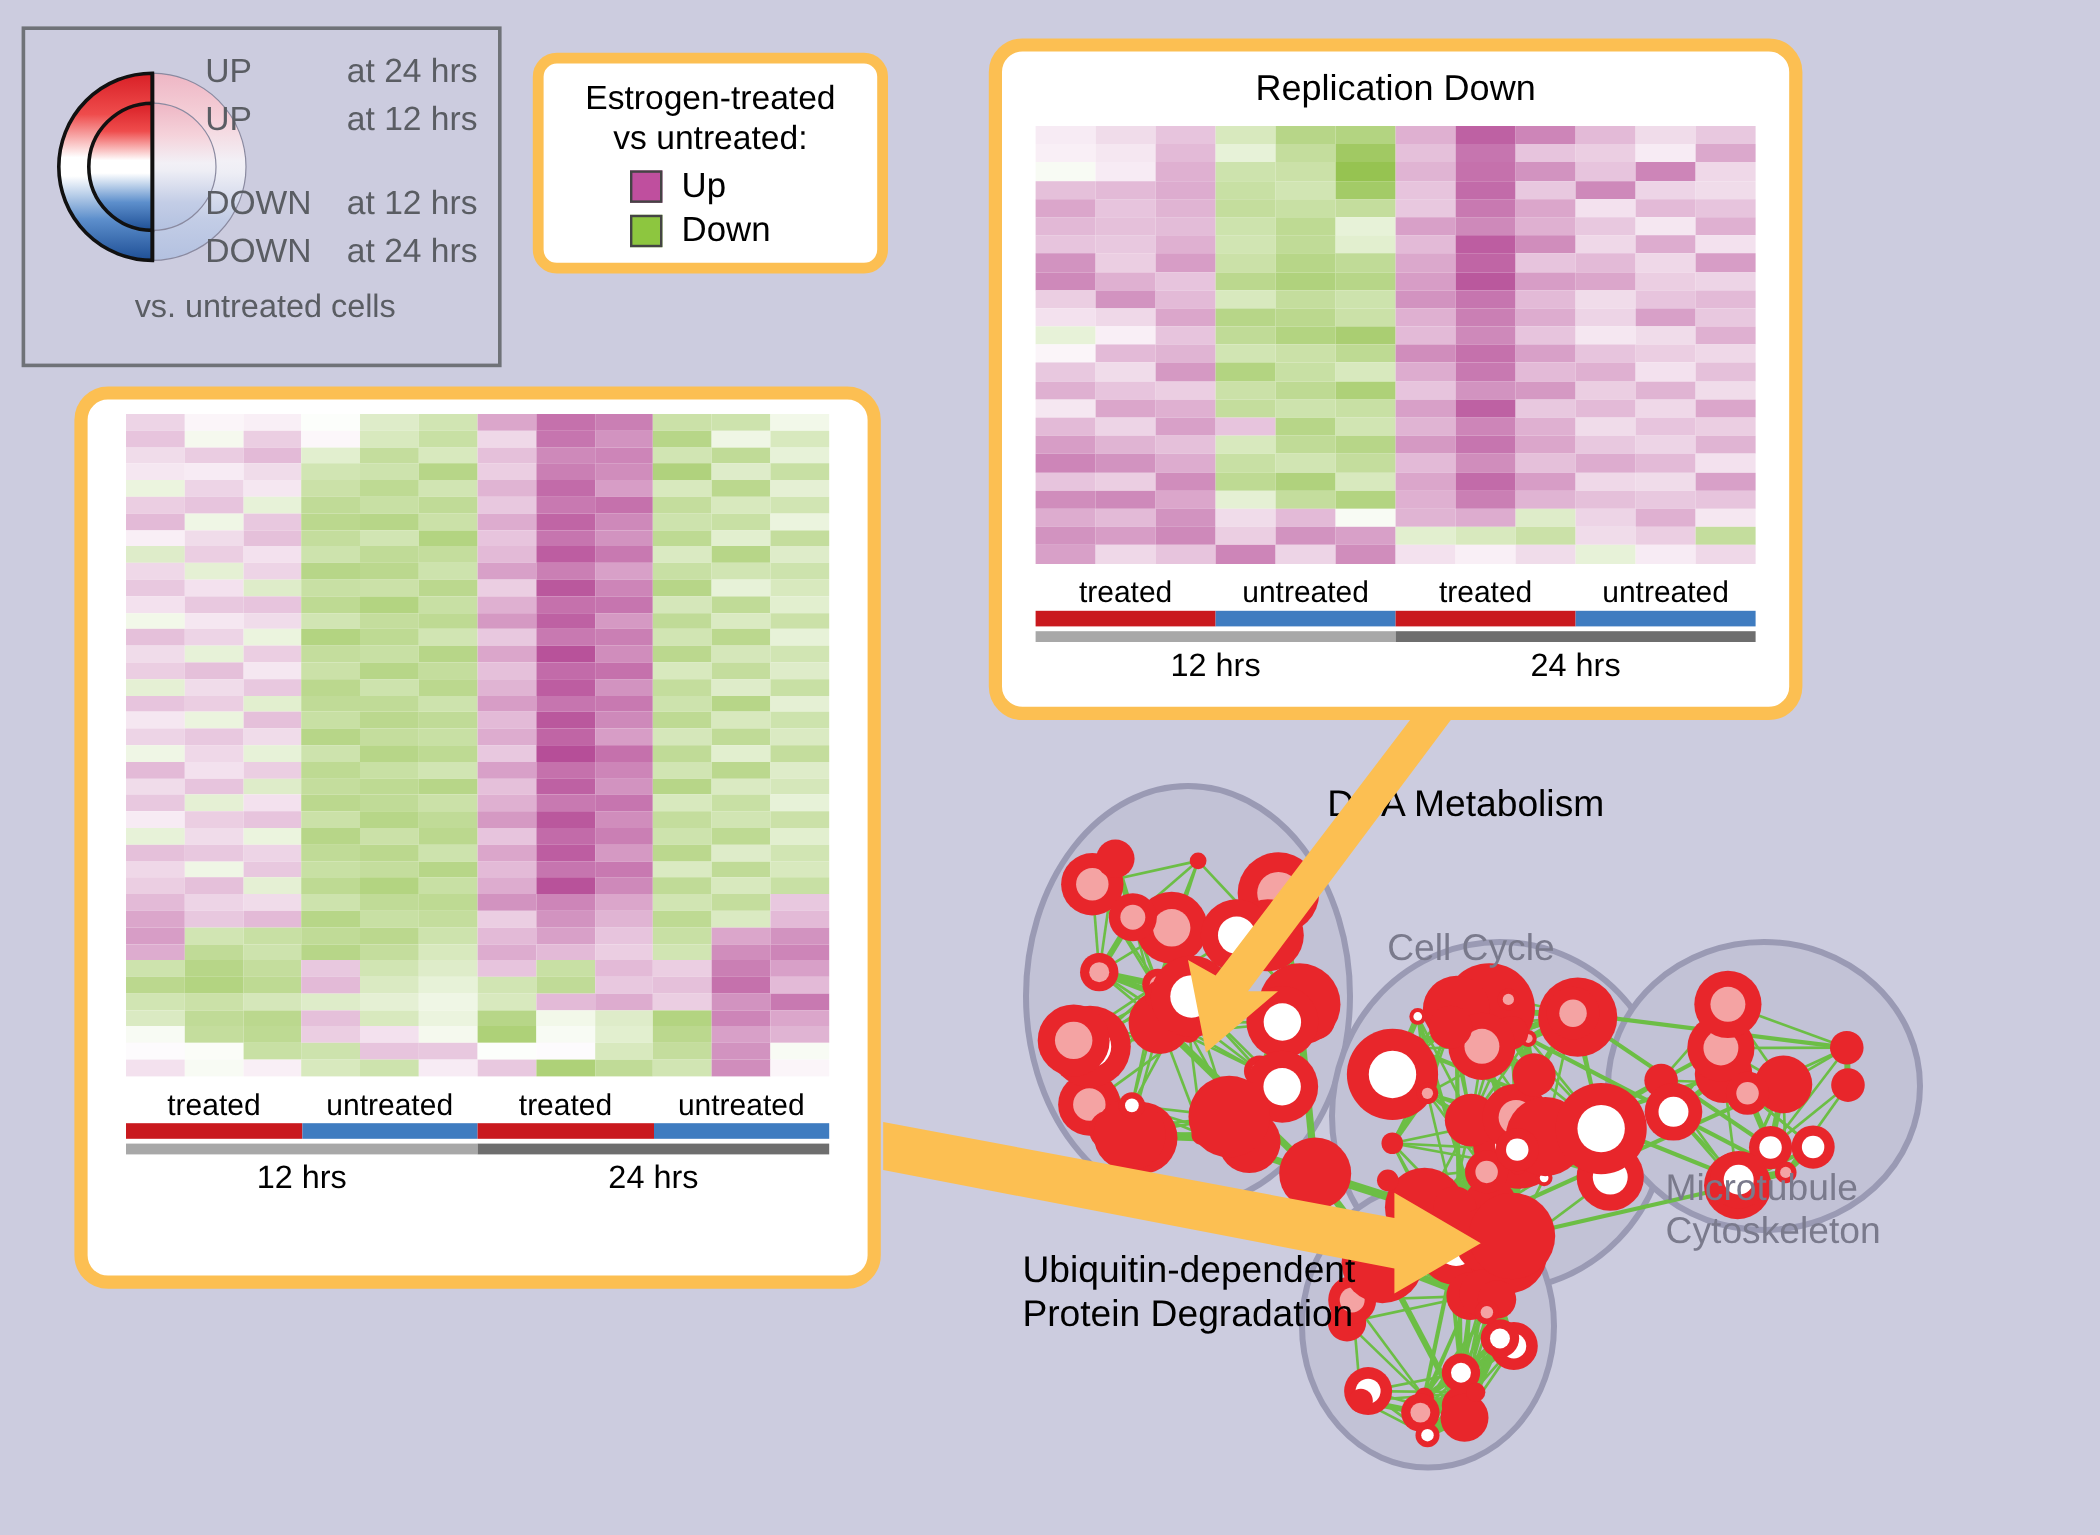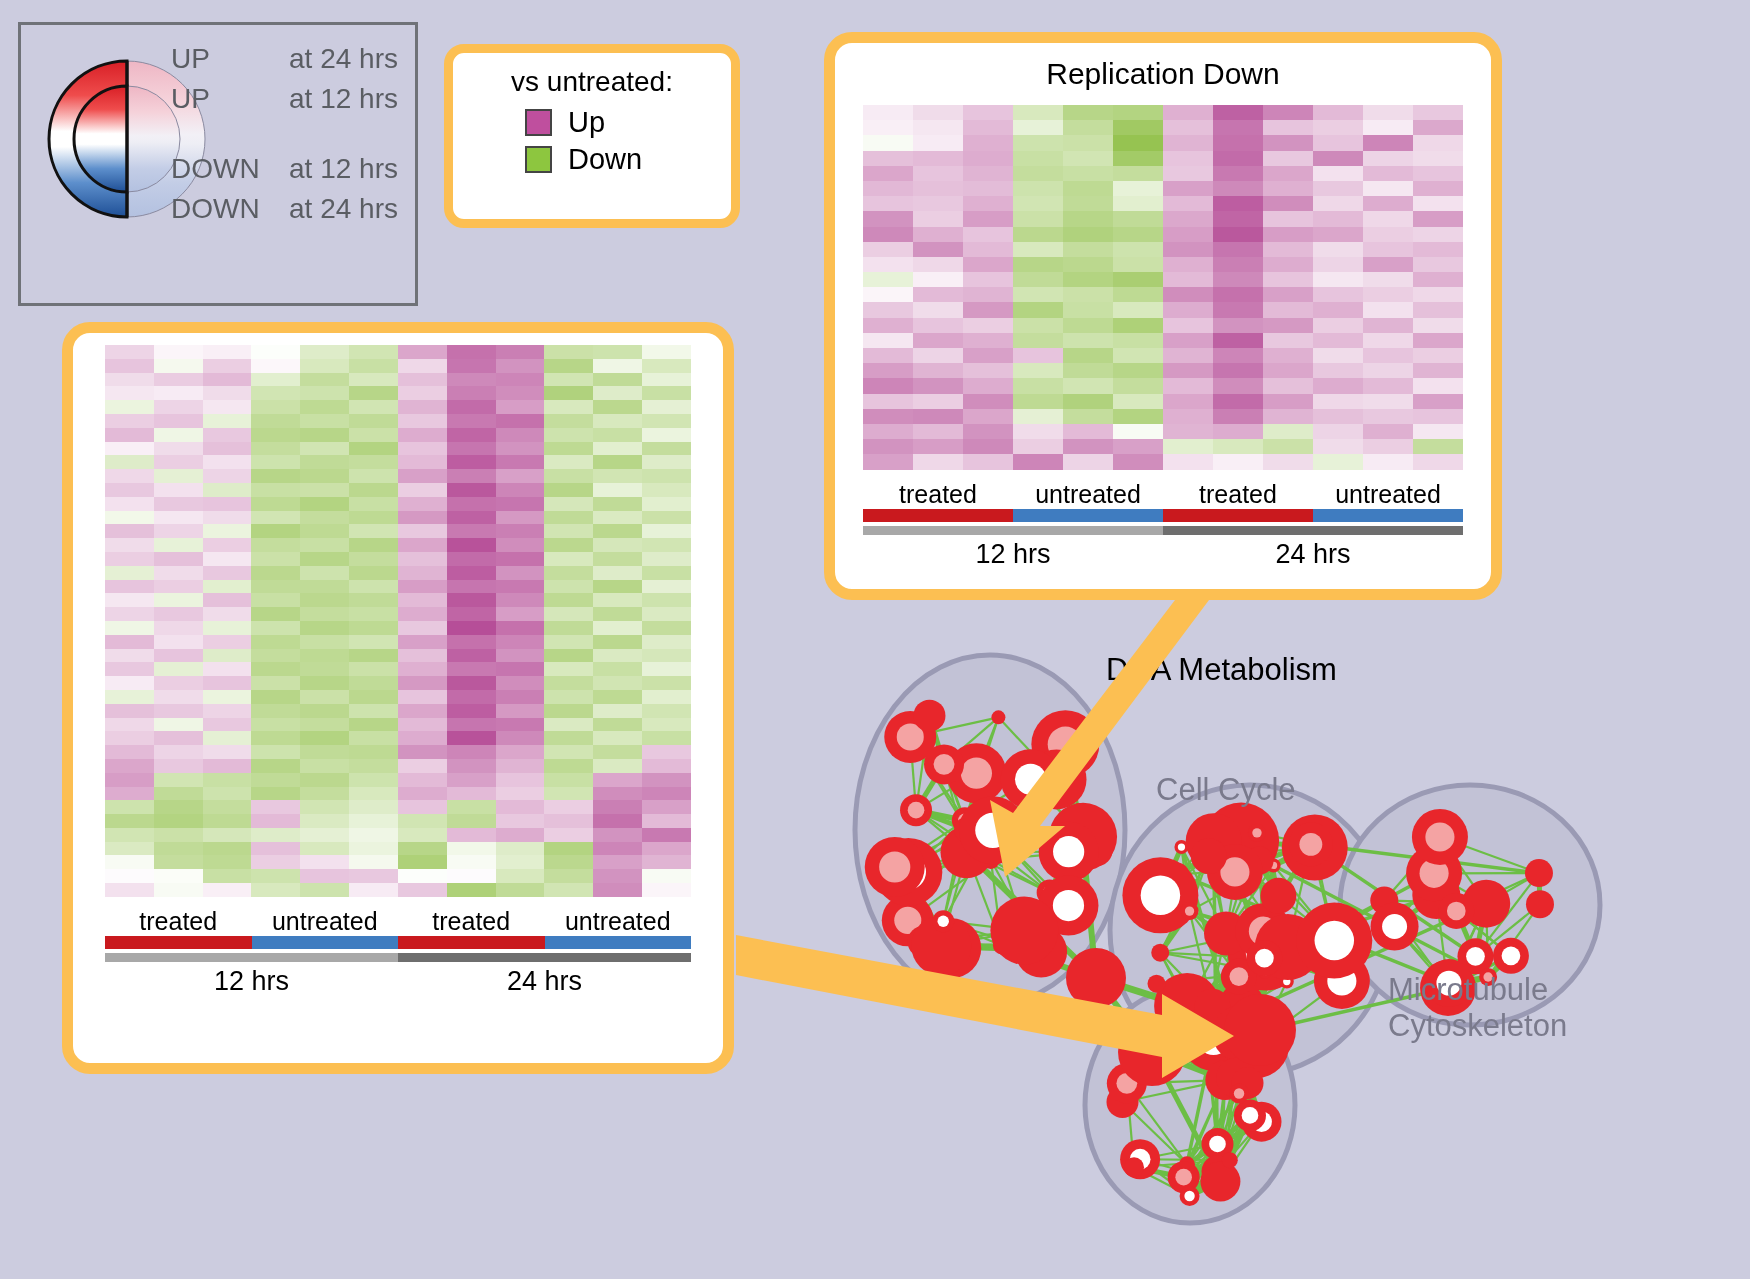--- a/index.html
+++ b/index.html
@@ -133,24 +133,26 @@
       <span class="k">DOWN</span>
       <span class="v">at 12 hrs</span>
     </div>
     <div class="dial-row">
       <span class="k">DOWN</span>
       <span class="v">at 24 hrs</span>
     </div>
   </div>
 
   <div id="legend-foot">
+    <div>vs. untreated cells</div>
   </div>
 </div>
 
 <div class="abs" id="key-box">
+  <div class="ttl">Estrogen-treated</div>
   <div class="ttl">vs untreated:</div>
   <div class="key-rows">
     <div class="key-row">
       <span class="swatch" id="sw-up" style="background: rgb(191, 79, 158);"></span>
       <span class="lbl">Up</span>
     </div>
     <div class="key-row">
       <span class="swatch" id="sw-down" style="background: rgb(141, 198, 63);"></span>
       <span class="lbl">Down</span>
     </div>
@@ -1811,20 +1813,22 @@
         <g>
           <circle cx="470" cy="430" r="36" fill="#e8262b"></circle>
         </g>
       </g>
   </svg>
 
   <div class="net-label" style="left:316px;top:52px;color:#000;">DNA Metabolism</div>
   <div class="net-label" style="left:366px;top:172px;color:#7a7a8c;">Cell Cycle</div>
   <div class="net-label" style="left:598px;top:372px;color:#7a7a8c;line-height:1.15;"><span>Microtubule
 Cytoskeleton</span></div>
+  <div class="net-label" style="left:62px;top:440px;color:#000;line-height:1.18;"><span>Ubiquitin-dependent
+Protein Degradation</span></div>
 </div>
 
 <svg class="arrow-svg" width="1750" height="1279">
 
   <polygon points="1175,600 1209,600 1040,826 1065,826 1005,877 990,800 1013,813" fill="#fcbf52"></polygon>
 
   <polygon points="736,935 1162,1015 1162,994 1234,1036 1162,1078 1162,1057 736,975" fill="#fcbf52"></polygon>
 </svg>
 
 </body></html>

